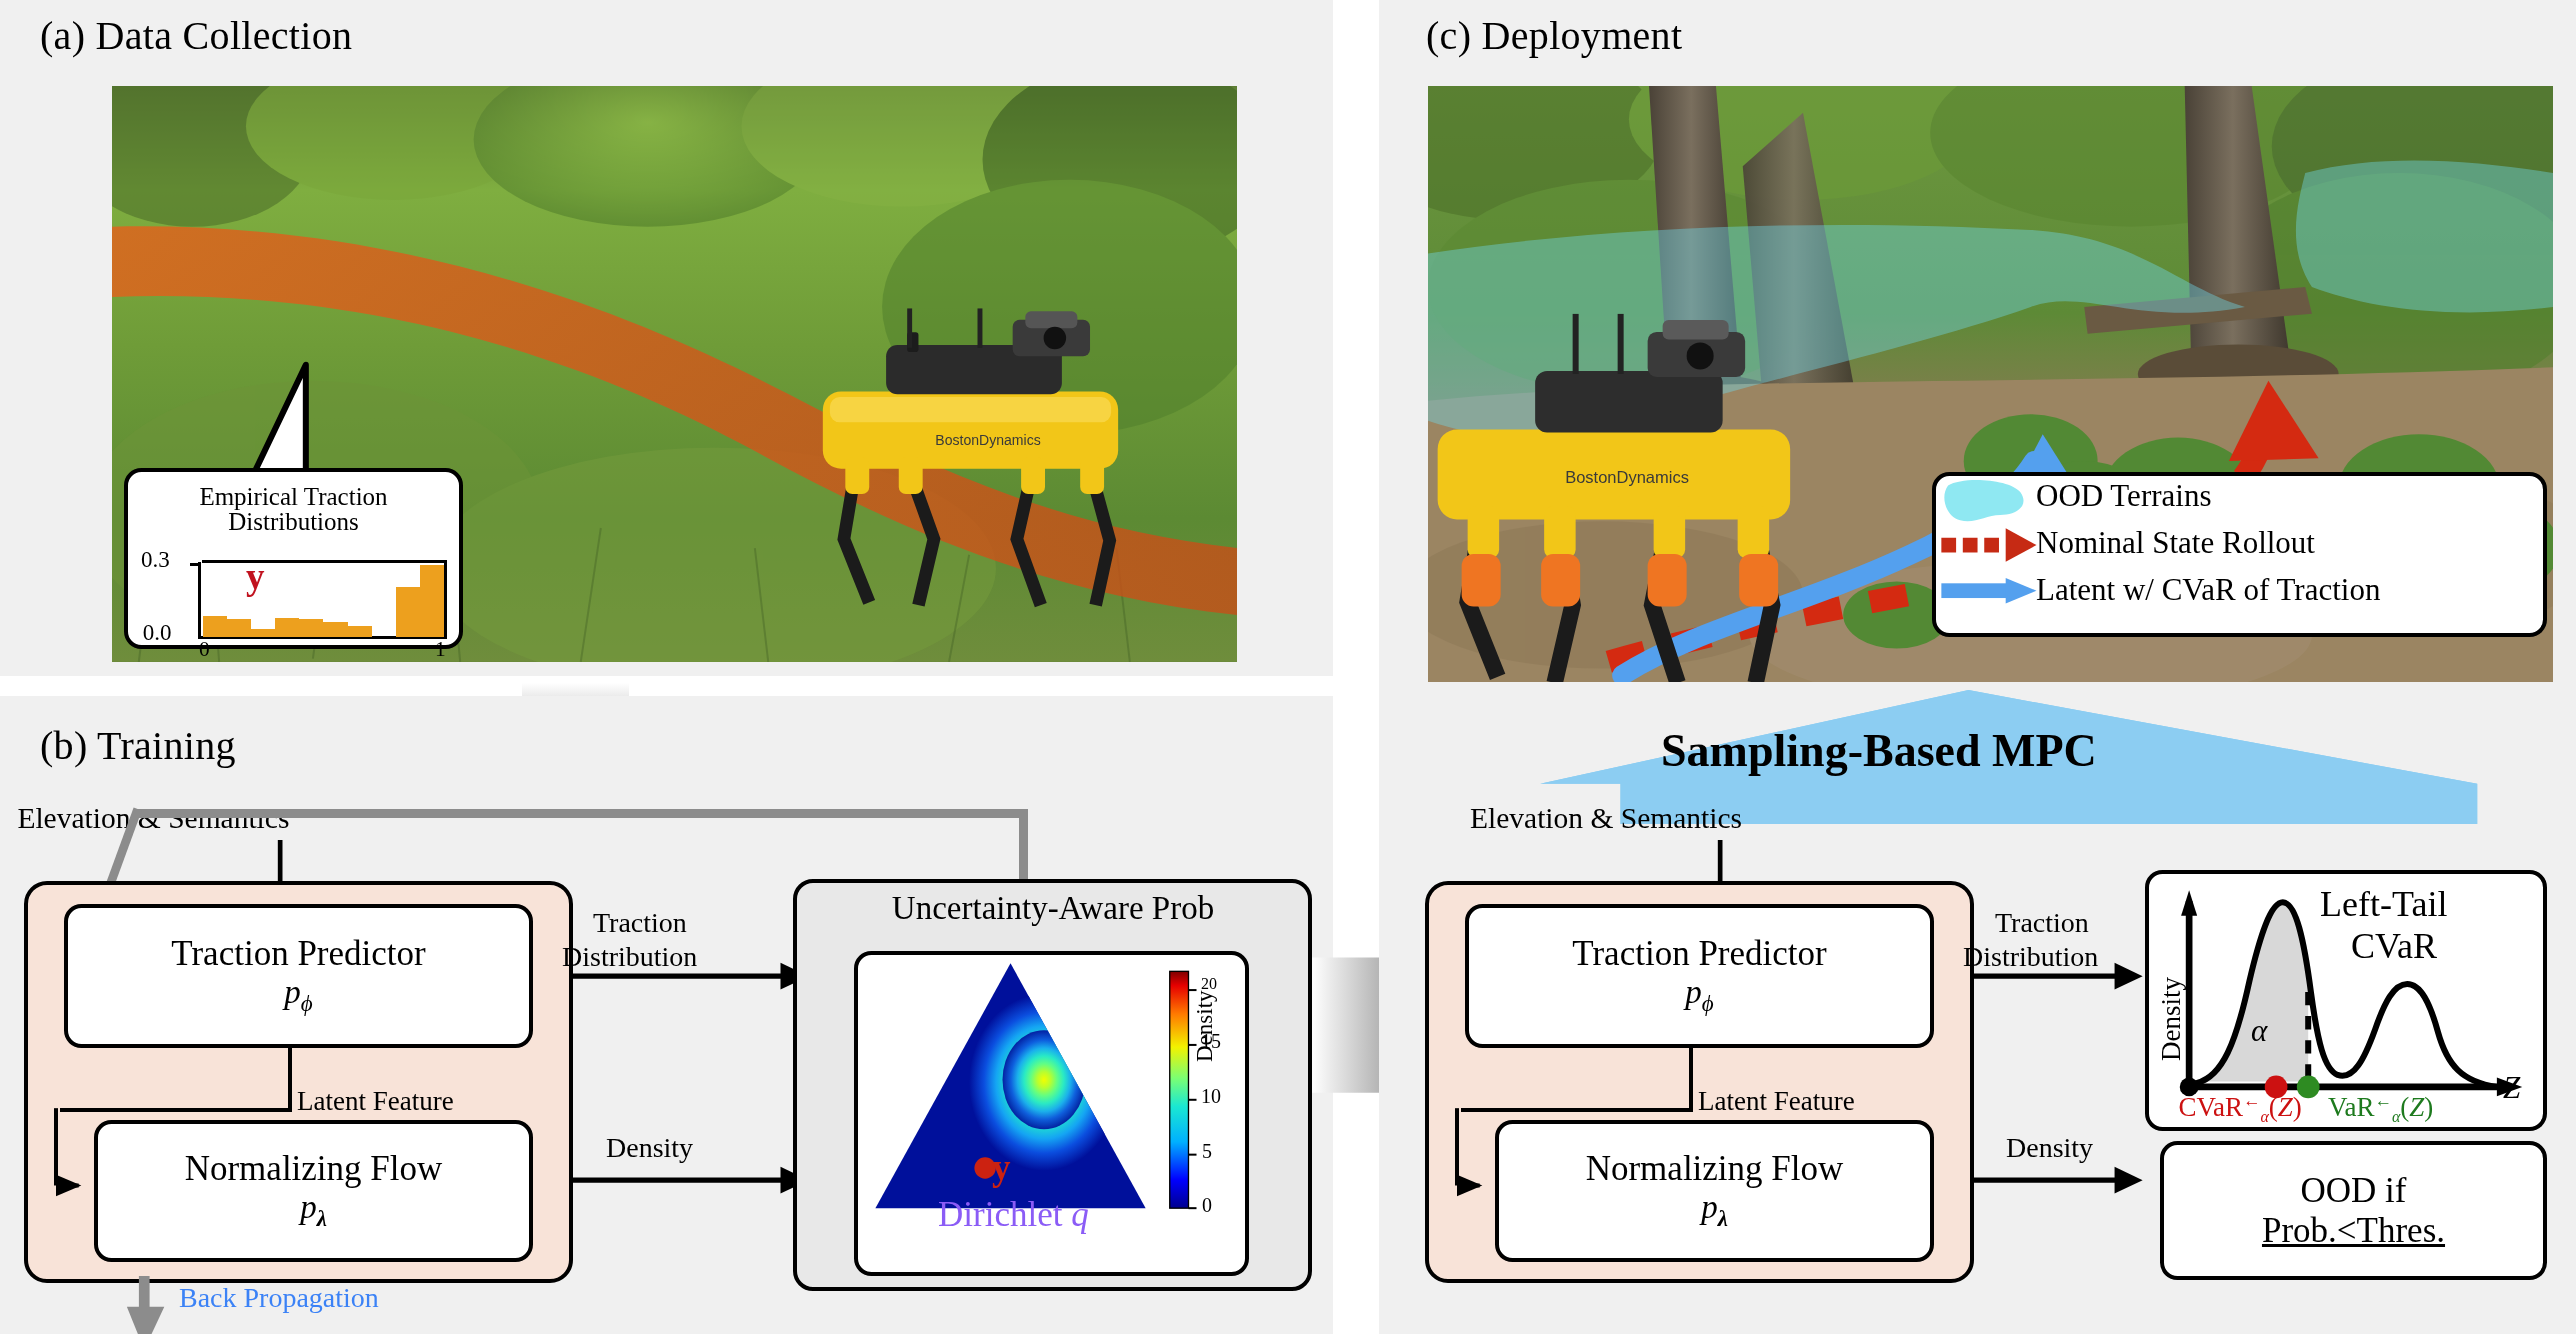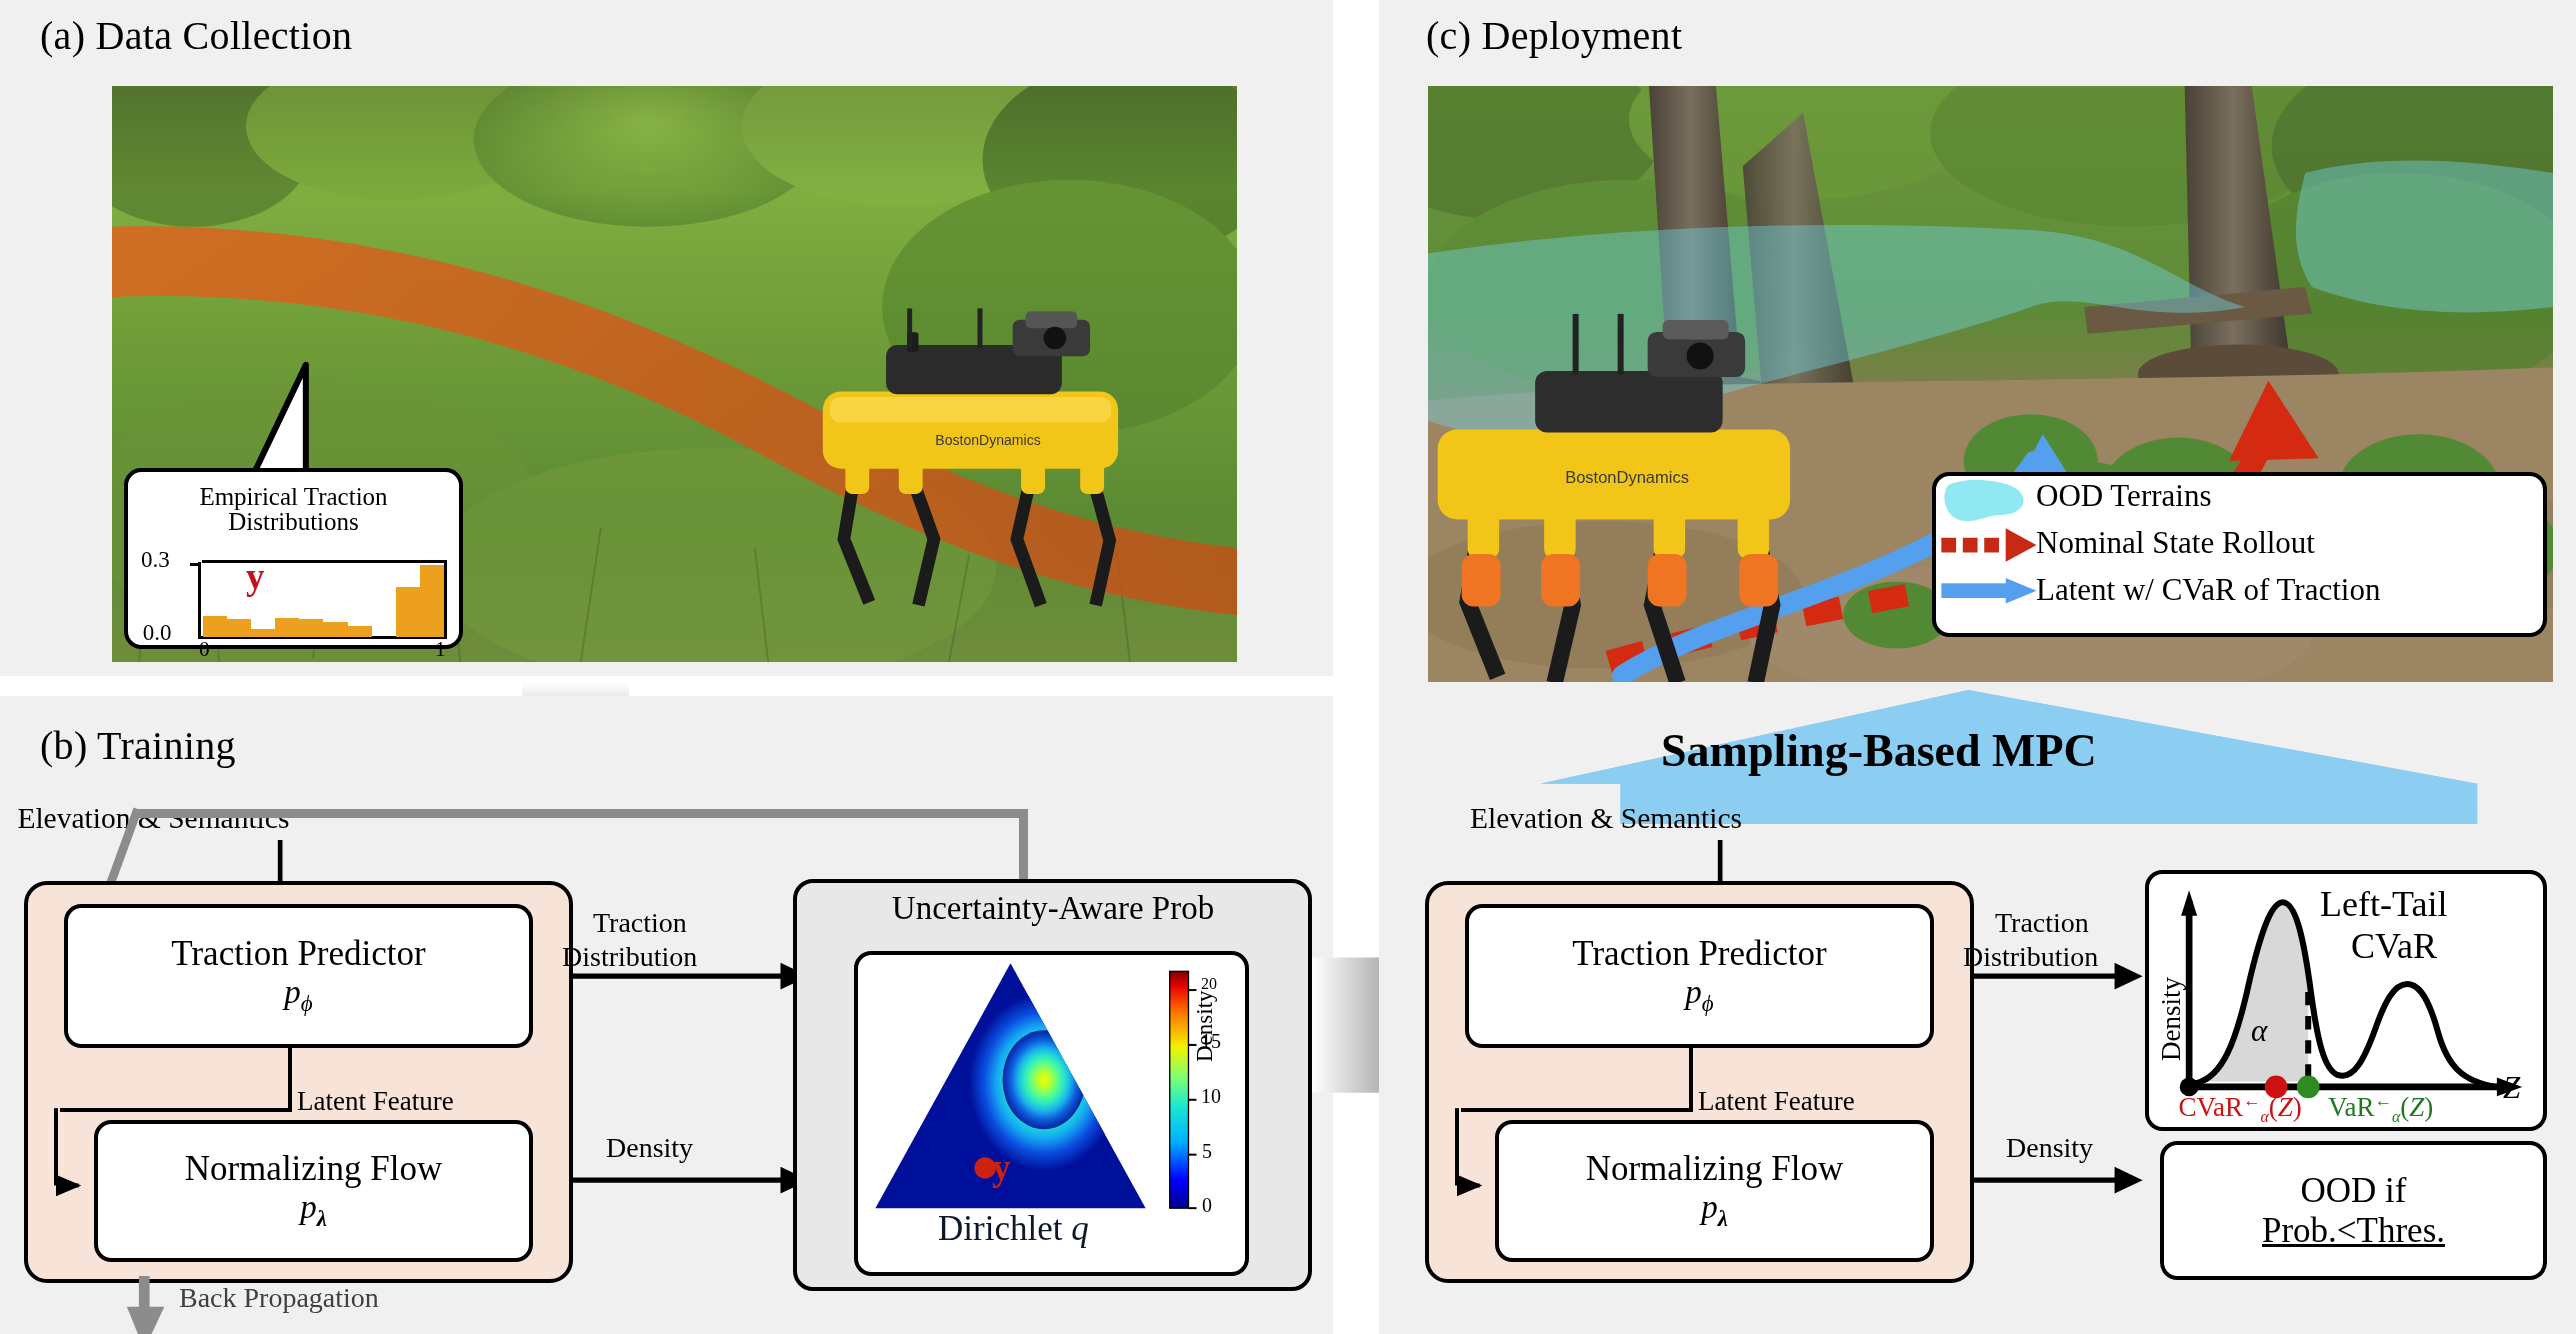--- a/index.html
+++ b/index.html
@@ -190,21 +190,21 @@
   <div style="font-size:35px;line-height:1.0;">Normalizing Flow</div>
   <div style="font-size:33px;font-style:italic;margin-top:2.7px;">
     <span>p</span><sub style="font-size:23px;font-weight:bold;">λ</sub>
   </div>
 </div>
 
 <svg width="134" height="87" style="left:100px;top:1276px" viewBox="0 0 200 130">
   <path d="M66 0 L66 50" stroke="#8c8c8c" stroke-width="16" fill="none"></path>
   <path d="M40 46 L96 46 L66 110 Z" fill="#8c8c8c"></path>
 </svg>
-<div class="cap" style="left:179px;top:1282px;font-size:28px;color:#404040;">Back Propagation</div>
+<div class="cap" style="left:179px;top:1282px;font-size:28px;color:#3b82f6;">Back Propagation</div>
 
 <div class="cap" style="left:593px;top:907px;font-size:28px;">Traction</div>
 <div class="cap" style="left:562px;top:941px;font-size:28px;">Distribution</div>
 <svg width="241" height="27" style="left:573px;top:964px" viewBox="0 0 360 40">
   <path d="M0 18 L318 18" stroke="#000" stroke-width="8" fill="none"></path>
   <path d="M352 18 L310 38 L310 -2 Z" fill="#000"></path>
 </svg>
 
 <div class="cap" style="left:606px;top:1132px;font-size:28px;">Density</div>
 <svg width="241" height="27" style="left:573px;top:1168px" viewBox="0 0 360 40">
@@ -259,21 +259,21 @@
       <line x1="494" y1="378" x2="506" y2="378"></line>
     </g>
   </svg>
   <div class="lbl" style="left:343px;top:21.4px;font-size:16px;">20</div>
   <div class="lbl" style="left:343px;top:76px;font-size:20px;">15</div>
   <div class="lbl" style="left:343px;top:131px;font-size:20px;">10</div>
   <div class="lbl" style="left:344px;top:186px;font-size:20px;">5</div>
   <div class="lbl" style="left:344px;top:240px;font-size:20px;">0</div>
   <div class="lbl" style="left:335px;top:107px;font-size:23px;transform:rotate(-90deg);transform-origin:left top;">Density</div>
   <div class="lbl" style="left:134px;top:194px;font-size:37px;font-weight:bold;color:#cc2211;">y</div>
-  <div class="lbl" style="left:80px;top:256px;font-size:35px;color:#0f172a;">
+  <div class="lbl" style="left:80px;top:242px;font-size:35px;color:#8b5cf6;">
     <span>Dirichlet</span>
     <span class="mono-i">q</span>
   </div>
 </div>
 
 <svg width="161" height="348" style="left:1312px;top:884px" viewBox="0 0 240 520">
   <defs>
       <linearGradient id="grB" x1="0" y1="0" x2="1" y2="0">
     <stop offset="0%" stop-color="#ffffff"></stop>
         <stop offset="100%" stop-color="#6e6e6e"></stop>

